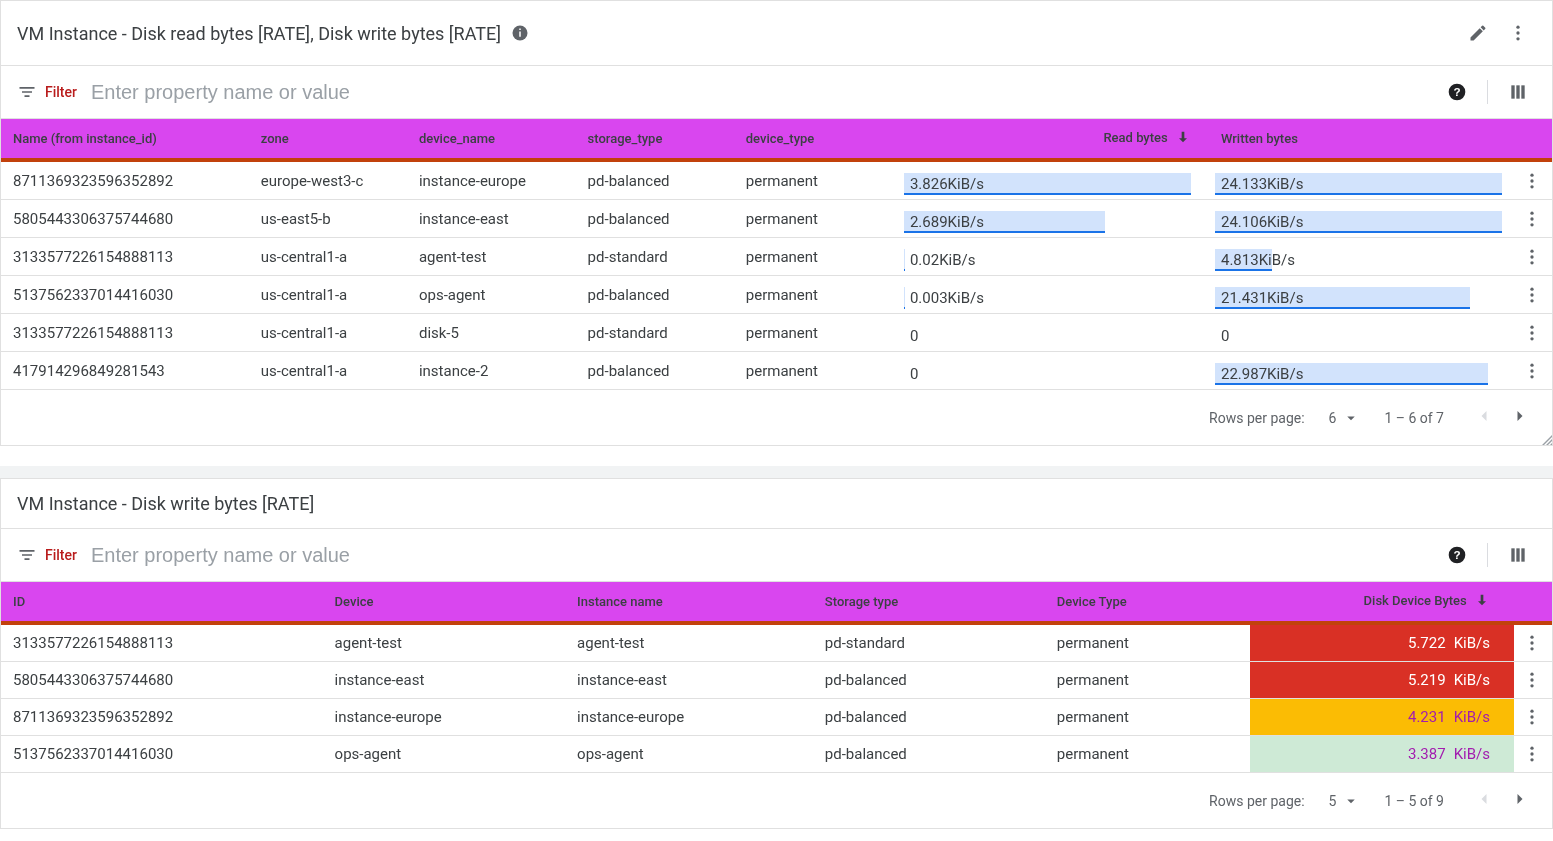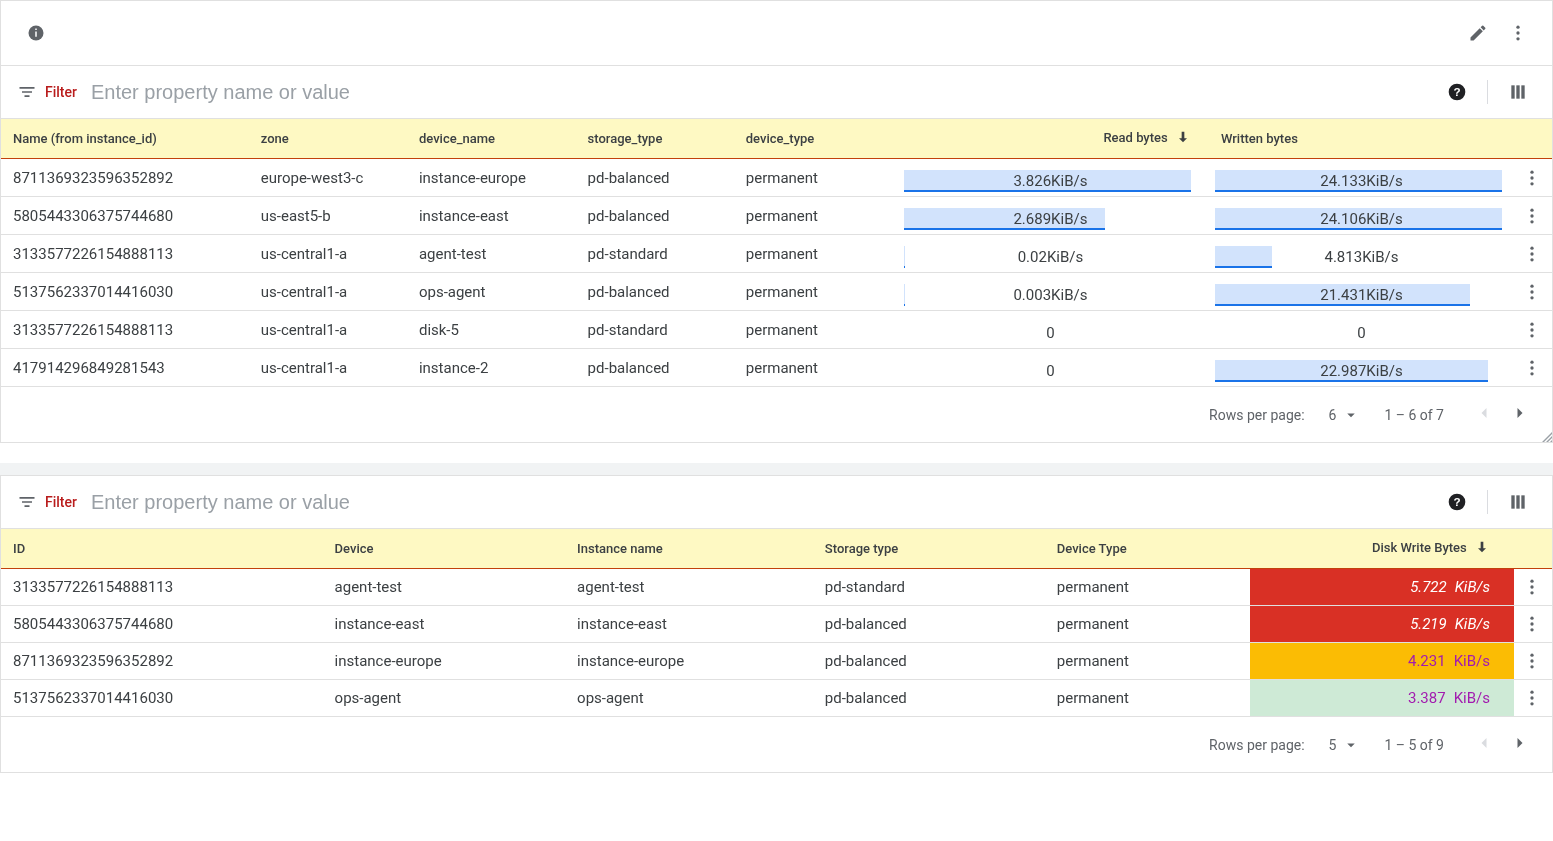--- a/index.html
+++ b/index.html
@@ -18,33 +18,33 @@
   .filter-bar { display: flex; align-items: center; padding: 8px 16px; border-bottom: 1px solid #e0e0e0; gap: 8px; }
   .filter-icon { width: 20px; height: 20px; color: #5f6368; }
   .filter-label { font-weight: 500; color: #b91c1c; font-size: 14px; }
   .filter-input { border: none; outline: none; font-size: 20px; color: #5f6368; flex: 1; padding: 6px; }
   .filter-input::placeholder { color: #9aa0a6; }
   .filter-actions { display: flex; align-items: center; gap: 4px; }
   .divider-v { width: 1px; height: 24px; background: #dadce0; margin: 0 8px; }
   
   .table-scroll { overflow-x: auto; position: relative; }
   table { width: 100%; border-collapse: collapse; table-layout: fixed; }
-  thead th { text-align: left; font-weight: 500; font-size: 13px; color: #3c4043; padding: 10px 12px; background: #fef9c3; border-bottom: 1px solid #c2410c; white-space: nowrap; }
+  thead th { text-align: left; font-weight: 500; font-size: 13px; color: #3c4043; padding: 10px 12px; background: #d946ef; border-bottom: 4px solid #c2410c; white-space: nowrap; }
   thead th.sortable { cursor: pointer; text-align: right; }
   .sort-arrow { display: inline-block; vertical-align: middle; margin-left: 4px; }
   .sort-arrow svg { width: 16px; height: 16px; }
   tbody td { padding: 8px 12px; border-bottom: 1px solid #e0e0e0; color: #3c4043; font-size: 15px; white-space: nowrap; overflow: hidden; text-overflow: ellipsis; }
   
-  .bar-cell { position: relative; padding: 11px 12px 4px 12px; text-align: center; }
+  .bar-cell { position: relative; padding: 11px 12px 4px 12px; }
   .bar-bg { position: relative; height: 22px; }
   .bar-fill { position: absolute; top: 0; left: 0; height: 100%; background: #d2e3fc; border-bottom: 2px solid #1a73e8; }
   .bar-text { position: relative; z-index: 1; padding-left: 6px; line-height: 22px; }
   
   .heat-cell { text-align: right; padding: 8px 24px 8px 12px; color: #a21caf; }
-  .heat-red { background: #d93025; color: #fff; font-style: italic; }
+  .heat-red { background: #d93025; color: #fff; }
   .heat-yellow { background: #fbbc04; }
   .heat-green { background: #ceead6; }
   
   .row-menu-cell { width: 36px; text-align: center; padding: 0; }
   
   .pagination { display: flex; align-items: center; justify-content: flex-end; padding: 10px 16px; gap: 24px; color: #5f6368; font-size: 14px; }
   .page-size { display: flex; align-items: center; gap: 6px; cursor: pointer; }
   .page-size svg { width: 18px; height: 18px; }
   .page-nav { display: flex; gap: 4px; }
   .page-nav button { background: none; border: none; padding: 6px; cursor: pointer; color: #5f6368; border-radius: 50%; }
@@ -55,20 +55,21 @@
   
   .gap-strip { height: 12px; background: #f1f3f4; }
   .heat-val { display: inline-block; min-width: 50px; text-align: right; }
   .heat-unit { display: inline-block; margin-left: 8px; }
 </style>
 </head>
 <body>
 
 <div class="panel">
   <div class="panel-header">
+    <span class="panel-title">VM Instance - Disk read bytes [RATE], Disk write bytes [RATE]</span>
     <span class="info-icon">
       <svg viewBox="0 0 24 24" fill="currentColor">
           <circle cx="12" cy="12" r="10" fill="#5f6368"></circle>
           <rect x="11" y="10" width="2" height="7" fill="#fff"></rect>
           <rect x="11" y="6" width="2" height="2" fill="#fff"></rect>
         </svg>
     </span>
     <span class="panel-header-spacer"></span>
     <div class="panel-header-actions">
       <button class="icon-btn">
@@ -301,20 +302,23 @@
     <svg viewBox="0 0 14 14" fill="currentColor">
         <path d="M14 0v14H0z" fill="none"></path>
         <path d="M12 14l2-2v2zm-4 0l6-6v2l-4 4zm-4 0l10-10v2l-8 8z"></path>
       </svg>
   </div>
 </div>
 
 <div class="gap-strip"></div>
 
 <div class="panel">
+  <div class="panel-header">
+    <span class="panel-title">VM Instance - Disk write bytes [RATE]</span>
+  </div>
 
   <div class="filter-bar">
     <span class="filter-icon">
       <svg viewBox="0 0 24 24" fill="currentColor">
           <path d="M3 6h18v2H3zm3 5h12v2H6zm3 5h6v2H9z"></path>
         </svg>
     </span>
     <span class="filter-label">Filter</span>
     <input class="filter-input" placeholder="Enter property name or value" style="">
     <div class="filter-actions">
@@ -347,21 +351,21 @@
           <col style="width:36px">
       </colgroup>
       <thead>
         <tr>
           <th>ID</th>
           <th>Device</th>
           <th>Instance name</th>
           <th>Storage type</th>
           <th>Device Type</th>
           <th class="sortable" style="text-align:right;padding-right:24px">
-            <span>Disk Write Bytes</span>
+            <span>Disk Device Bytes</span>
             <span class="sort-arrow"><svg viewBox="0 0 24 24" fill="currentColor">
                   <path d="M12 20l-6-6h4V4h4v10h4z"></path>
                 </svg></span>
           </th>
           <th class="row-menu-cell"></th>
         </tr>
       </thead>
       <tbody id="p2-body">
           <tr>
             <td>3133577226154888113</td>

